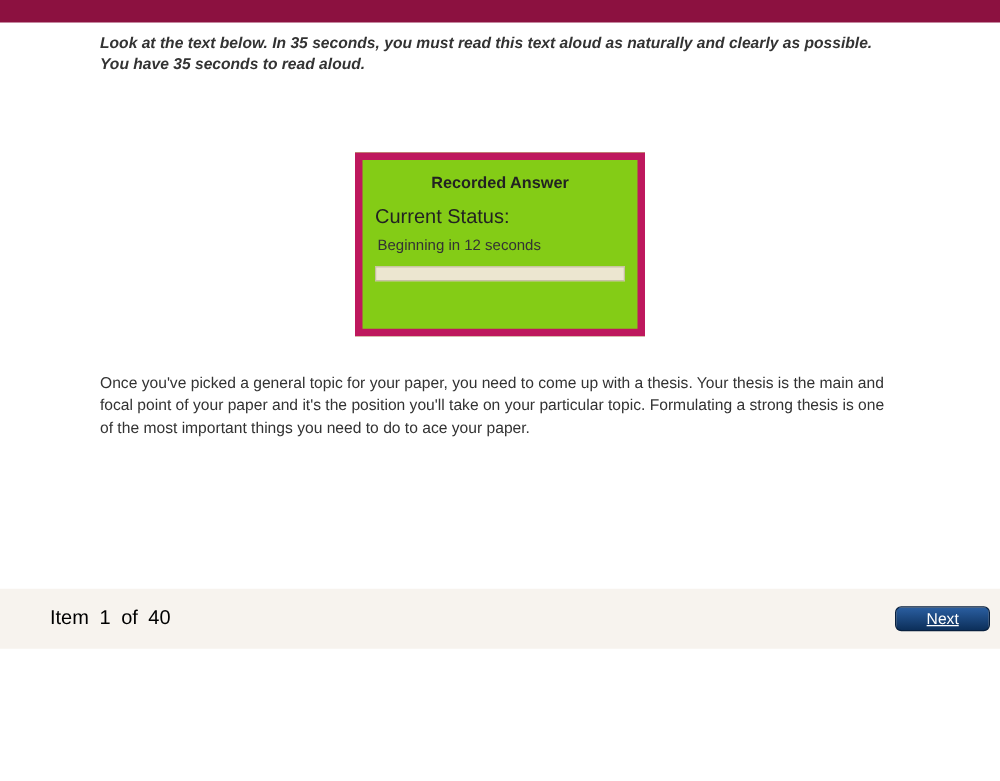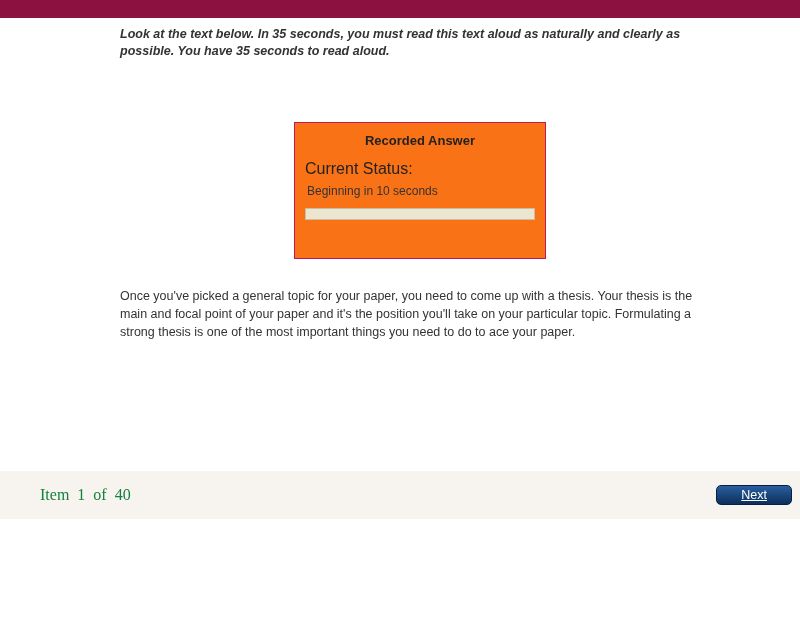--- a/index.html
+++ b/index.html
@@ -9,38 +9,38 @@
     height: 625px;
     background: #ffffff;
     overflow: hidden;
   }
   .topbar {
     width: 100%;
     height: 18px;
     background: #8c1140;
   }
   .content {
-    padding: 8px 80px 0 120px;
+    padding: 8px 80px 0 80px;
   }
   .instructions {
     font-size: 12.5px;
     font-weight: bold;
     font-style: italic;
     color: #333;
     line-height: 1.35;
   }
   .recorder-wrap {
     display: flex;
     justify-content: center;
     margin-top: 62px;
   }
   .recorder {
-    width: 252px;
-    border: 1px solid #be185d;
-    background: #f97316;
+    width: 232px;
+    border: 6px solid #be185d;
+    background: #84cc16;
     padding-bottom: 38px;
   }
   .rec-title {
     text-align: center;
     font-weight: bold;
     font-size: 13px;
     color: #222;
     padding: 10px 0 12px 0;
   }
   .rec-body {
@@ -75,23 +75,23 @@
     left: 0;
     width: 800px;
     height: 48px;
     background: #f7f3ee;
     display: flex;
     align-items: center;
     justify-content: space-between;
     padding: 0 8px 0 40px;
   }
   .item-counter {
-    font-family: Liberation Serif, serif;
+    font-family: Liberation Sans, sans-serif;
     font-size: 16px;
-    color: #15803d;
+    color: #000000;
     word-spacing: 4px;
   }
   .next-btn {
     background: linear-gradient(to bottom, #2a5ea0 0%, #0c2f5a 100%);
     border: 1px solid #08203f;
     border-radius: 5px;
     color: #fff;
     font-size: 12.5px;
     padding: 2px 24px;
     cursor: pointer;
@@ -106,21 +106,21 @@
 <div class="topbar"></div>
 
 <div class="content">
   <p class="instructions">Look at the text below. In 35 seconds, you must read this text aloud as naturally and clearly as possible. You have 35 seconds to read aloud.</p>
 
   <div class="recorder-wrap">
     <div class="recorder">
       <div class="rec-title">Recorded Answer</div>
       <div class="rec-body">
         <div class="rec-label">Current Status:</div>
-        <div class="rec-status">Beginning in 10 seconds</div>
+        <div class="rec-status">Beginning in 12 seconds</div>
         <div class="progress"></div>
       </div>
     </div>
   </div>
 
   <p class="passage">Once you've picked a general topic for your paper, you need to come up with a thesis. Your thesis is the main and focal point of your paper and it's the position you'll take on your particular topic. Formulating a strong thesis is one of the most important things you need to do to ace your paper.</p>
 </div>
 
 <div class="footer">
   <span class="item-counter">Item 1 of 40</span>

